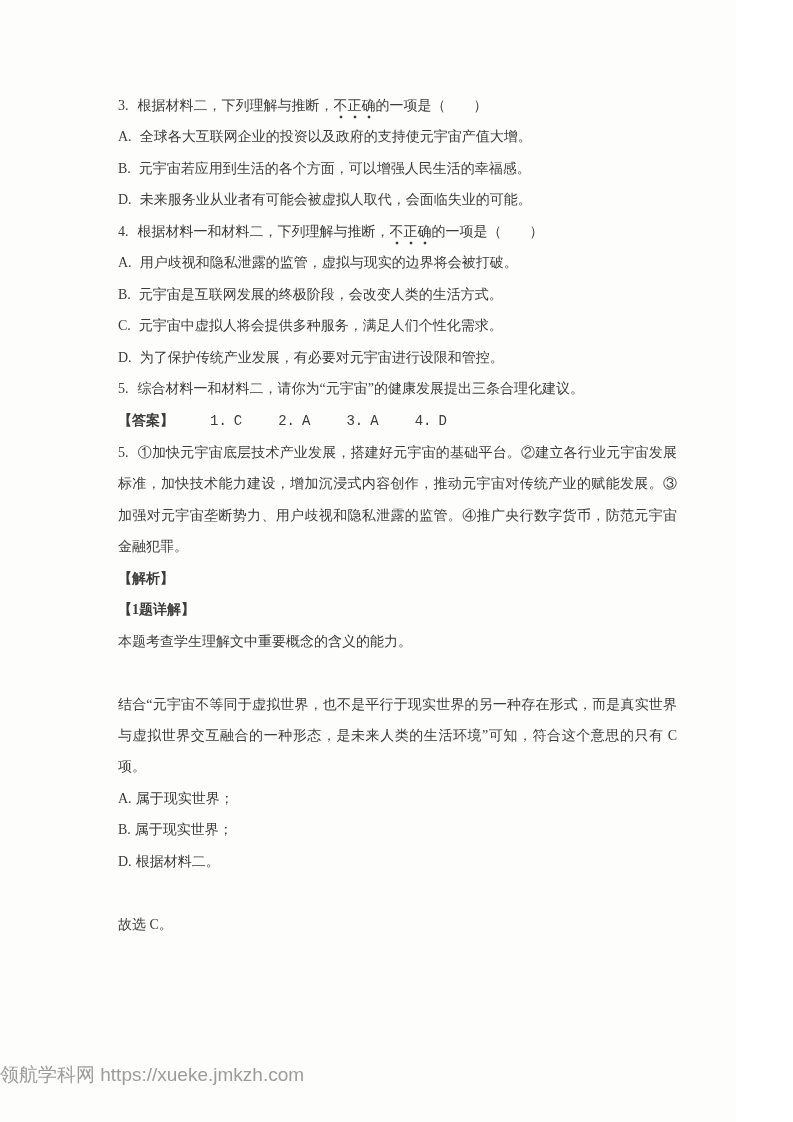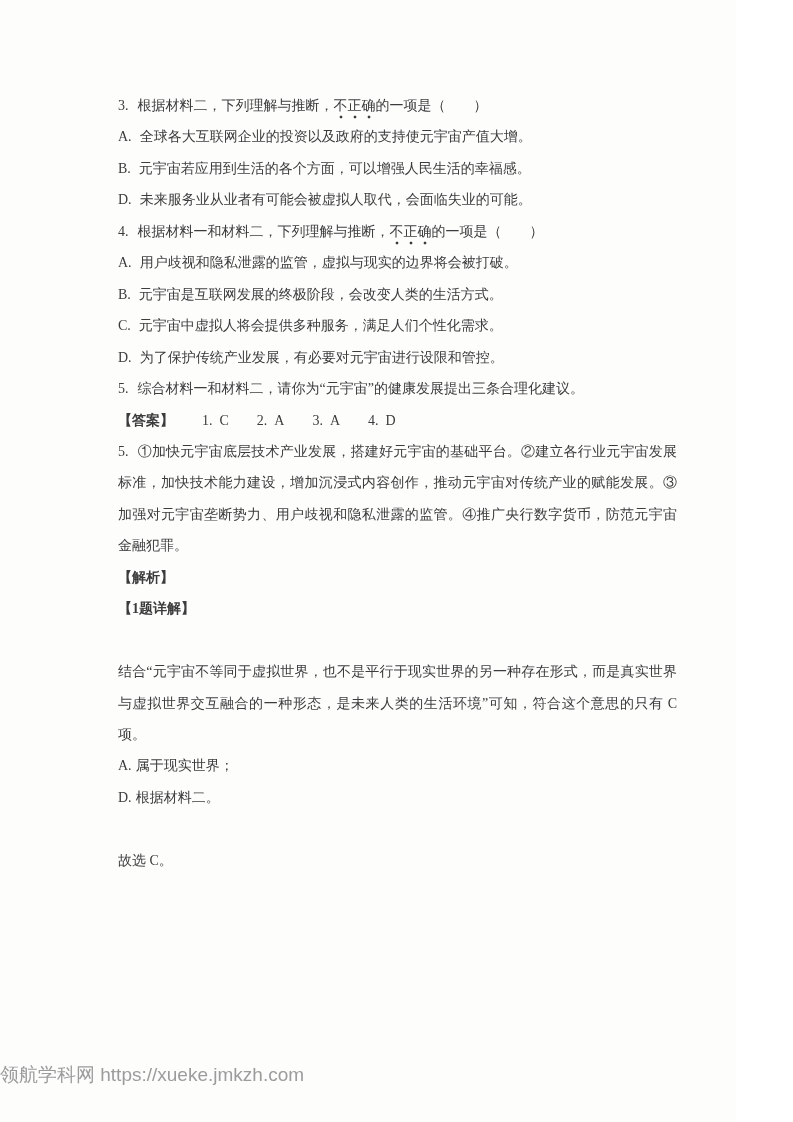--- a/index.html
+++ b/index.html
@@ -40,21 +40,21 @@
   .emph {
     background-image: radial-gradient(circle, #3c3c3c 1.2px, rgba(60,60,60,0) 1.7px);
     background-size: 14px 4px;
     background-repeat: repeat-x;
     background-position: left bottom;
     padding-bottom: 6px;
   }
 
   .hdr { font-weight: bold; }
 
-  .ans-item { margin-left: 28px; }
+  .ans-item { margin-left: 36px; font-family: Liberation Mono, monospace; }
   .ans-item:first-of-type { margin-left: 2px; }
   .ans-num { margin-right: 7px; }
 
   .footer {
     position: absolute;
     left: 0;
     top: 1062px;
     width: 793px;
     text-align: left;
     font-family: "Liberation Sans", "DejaVu Sans", sans-serif;
@@ -80,26 +80,28 @@
     <p><span class="opt-label">D.</span><span>为了保护传统产业发展，有必要对元宇宙进行设限和管控。</span></p>
 
     <p><span class="qnum">5.</span><span>综合材料一和材料二，请你为“元宇宙”的健康发展提出三条合理化建议。</span></p>
 
     <p><span class="hdr">【答案】</span><span class="ans-item"><span class="ans-num">1.</span><span>C</span></span><span class="ans-item"><span class="ans-num">2.</span><span>A</span></span><span class="ans-item"><span class="ans-num">3.</span><span>A</span></span><span class="ans-item"><span class="ans-num">4.</span><span>D</span></span></p>
 
     <p class="para para-4"><span class="qnum">5.</span><span>①加快元宇宙底层技术产业发展，搭建好元宇宙的基础平台。②建立各行业元宇宙发展标准，加快技术能力建设，增加沉浸式内容创作，推动元宇宙对传统产业的赋能发展。③加强对元宇宙垄断势力、用户歧视和隐私泄露的监管。④推广央行数字货币，防范元宇宙金融犯罪。</span></p>
 
     <p class="hdr">【解析】</p>
     <p class="hdr">【1题详解】</p>
+    <p>本题考查学生理解文中重要概念的含义的能力。</p>
 
     <div class="blank"></div>
 
     <p class="para para-3">结合“元宇宙不等同于虚拟世界，也不是平行于现实世界的另一种存在形式，而是真实世界与虚拟世界交互融合的一种形态，是未来人类的生活环境”可知，符合这个意思的只有 C 项。</p>
 
     <p><span class="sub-label">A.</span><span>属于现实世界；</span></p>
+    <p><span class="sub-label">B.</span><span>属于现实世界；</span></p>
     <p><span class="sub-label">D.</span><span>根据材料二。</span></p>
 
     <div class="blank"></div>
 
     <p>故选 C。</p>
 
     <div class="blank"></div>
 
 
   </div>

